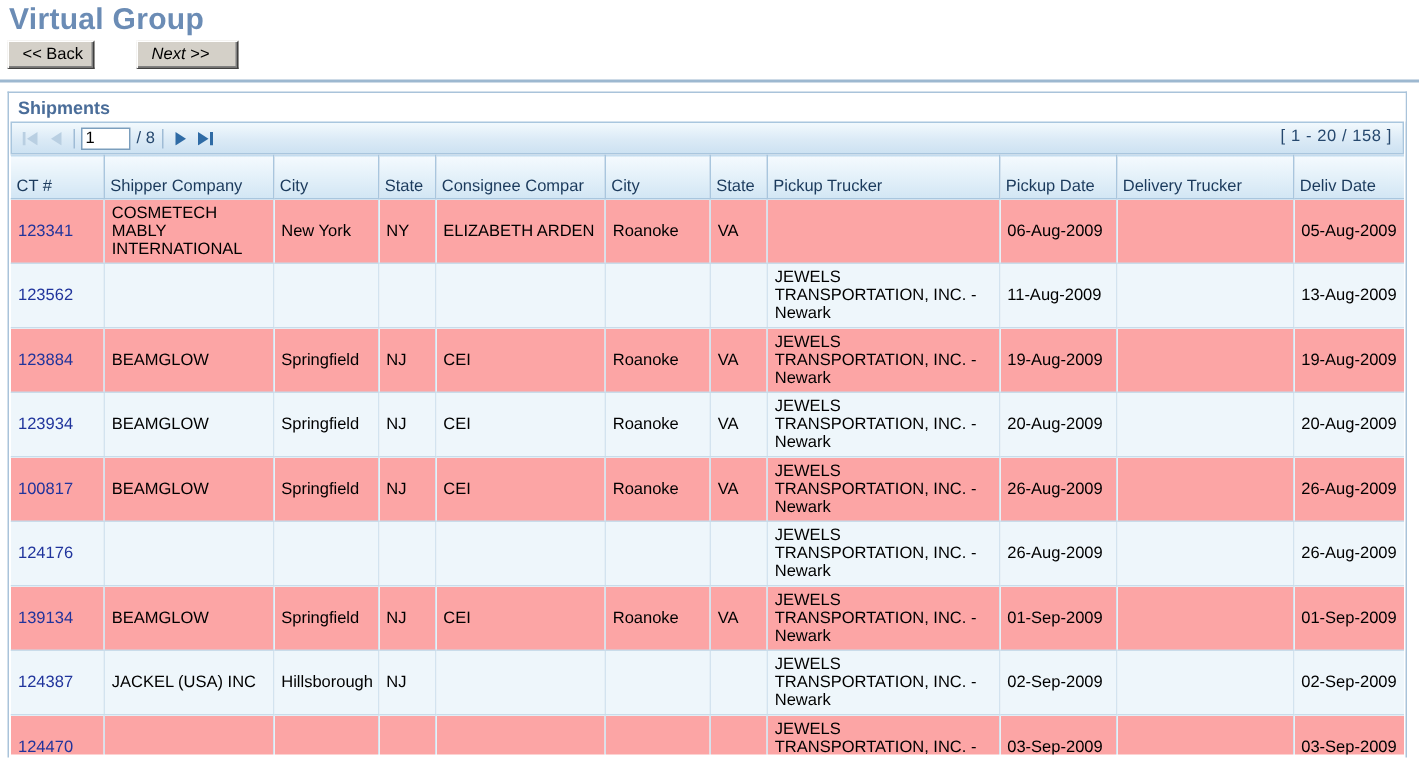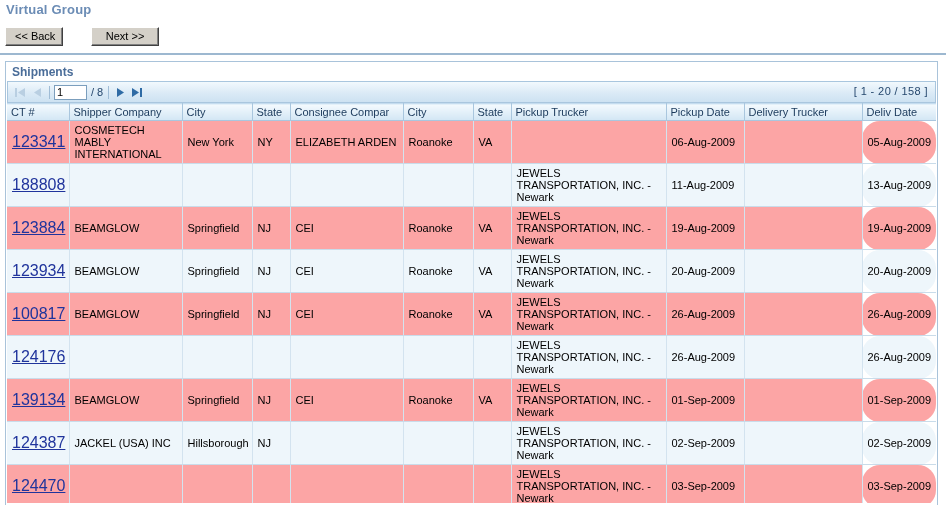--- a/index.html
+++ b/index.html
@@ -15,21 +15,21 @@
     font-size: 11px;
     color: #000;
   }
 
   
   #page-title {
     position: absolute;
     left: 6px;
     top: 2px;
     font-family: "Liberation Sans", sans-serif;
-    font-size: 13px;
+    font-size: 20px;
     font-weight: bold;
     color: #6b8cb5;
     letter-spacing: 0.2px;
   }
 
   
   #nav-buttons {
     position: absolute;
     left: 5px;
     top: 27px;
@@ -44,27 +44,27 @@
     background: #d4d0c8;
     border-top: 1px solid #ffffff;
     border-left: 1px solid #ffffff;
     border-right: 1px solid #404040;
     border-bottom: 1px solid #404040;
     box-shadow: inset -1px -1px 0 #808080;
     font-family: "Liberation Sans", sans-serif;
     font-size: 11px;
     color: #000;
     cursor: pointer;
-    text-align: center;
+    text-align: left;
     box-sizing: border-box;
     vertical-align: top;
     white-space: nowrap;
   }
   #btn-back { width: 58px; }
-  #btn-next { width: 68px; margin-left: 25px; }
+  #btn-next { width: 68px; margin-left: 25px; font-style: italic; }
 
   
   #top-divider {
     position: absolute;
     left: 0px;
     top: 53px;
     width: 946px;
     height: 2px;
     background: #9db8d0;
   }
@@ -170,45 +170,44 @@
   }
   table#grid th {
     background: linear-gradient(to bottom, #f4fafe 0%, #e3f0f9 50%, #d2e6f4 100%);
     border-right: 1px solid #a9c6de;
     border-bottom: 1px solid #a9c6de;
     border-top: 1px solid #c4dcef;
     font-weight: normal;
     font-size: 11px;
     color: #1b3a5c;
     text-align: left;
-    padding: 2px 0 2px 4px;
+    padding: 14px 0 2px 4px;
     height: 17px;
     box-sizing: border-box;
     white-space: nowrap;
     overflow: hidden;
     vertical-align: middle;
   }
   table#grid th:last-child { border-right: none; }
   table#grid td {
     border-right: 1px solid #d3e3ef;
     border-bottom: 1px solid #c9dcea;
     padding: 3px 4px 3px 5px;
     vertical-align: middle;
     color: #000;
     font-size: 11px;
     overflow: hidden;
     box-sizing: border-box;
   }
-  table#grid td:last-child { border-right: none; border-radius: 18px; }
+  table#grid td:last-child { border-right: none; }
   table#grid tr.odd  td { background: #fca5a5; }
   table#grid tr.even td { background: #eef6fb; }
   td.ct-cell a {
     color: #20349c;
-    text-decoration: underline;
-    font-size: 16px;
+    font-size: 11px;
     cursor: pointer;
     text-align: right;
   }
   .nowrap { white-space: nowrap; }
   .wrapcell { white-space: normal; line-height: 12px; }
 
   
   .c0 { width: 62px; }
   .c1 { width: 113px; }
   .c2 { width: 70px; }
@@ -309,21 +308,21 @@
             <td class="nowrap">NY</td>
             <td class="nowrap">ELIZABETH ARDEN</td>
             <td class="nowrap">Roanoke</td>
             <td class="nowrap">VA</td>
             <td class="wrapcell"></td>
             <td class="nowrap">06-Aug-2009</td>
             <td class="nowrap"></td>
             <td class="nowrap">05-Aug-2009</td>
           </tr>
           <tr class="even">
-            <td class="ct-cell nowrap"><a>188808</a></td>
+            <td class="ct-cell nowrap"><a>123562</a></td>
             <td class="wrapcell"></td>
             <td class="nowrap"></td>
             <td class="nowrap"></td>
             <td class="nowrap"></td>
             <td class="nowrap"></td>
             <td class="nowrap"></td>
             <td class="wrapcell">JEWELS TRANSPORTATION, INC. - Newark</td>
             <td class="nowrap">11-Aug-2009</td>
             <td class="nowrap"></td>
             <td class="nowrap">13-Aug-2009</td>

